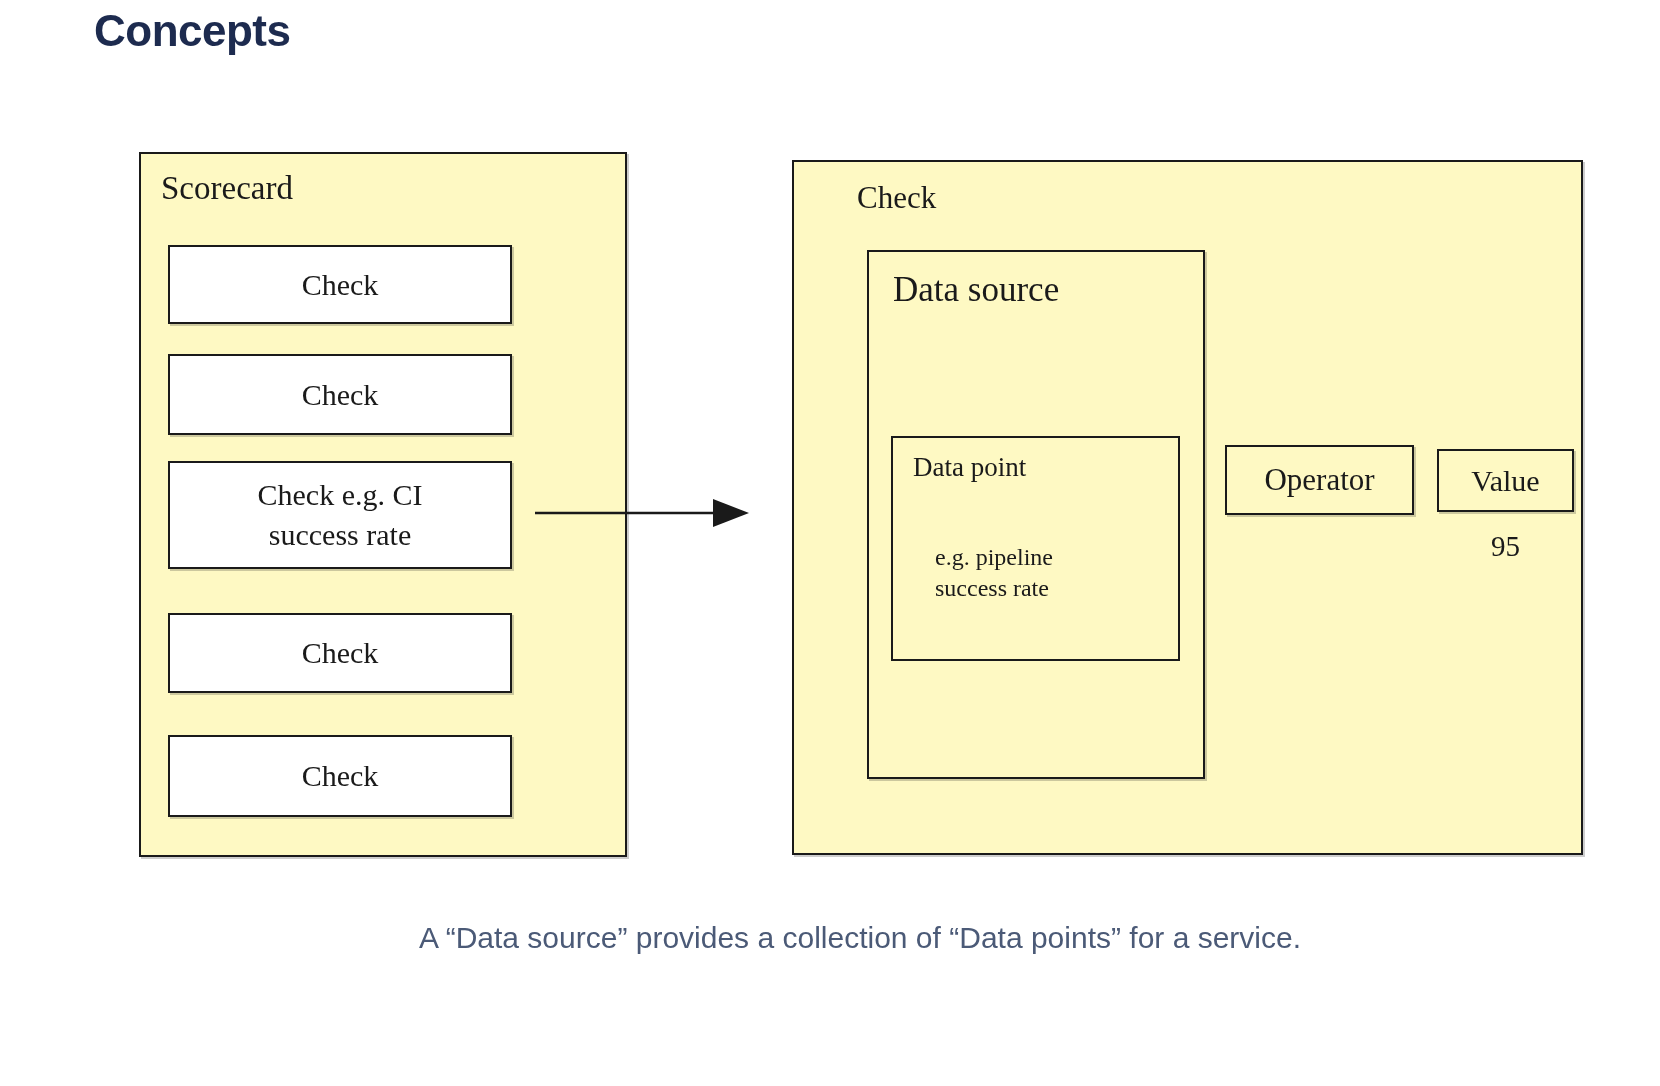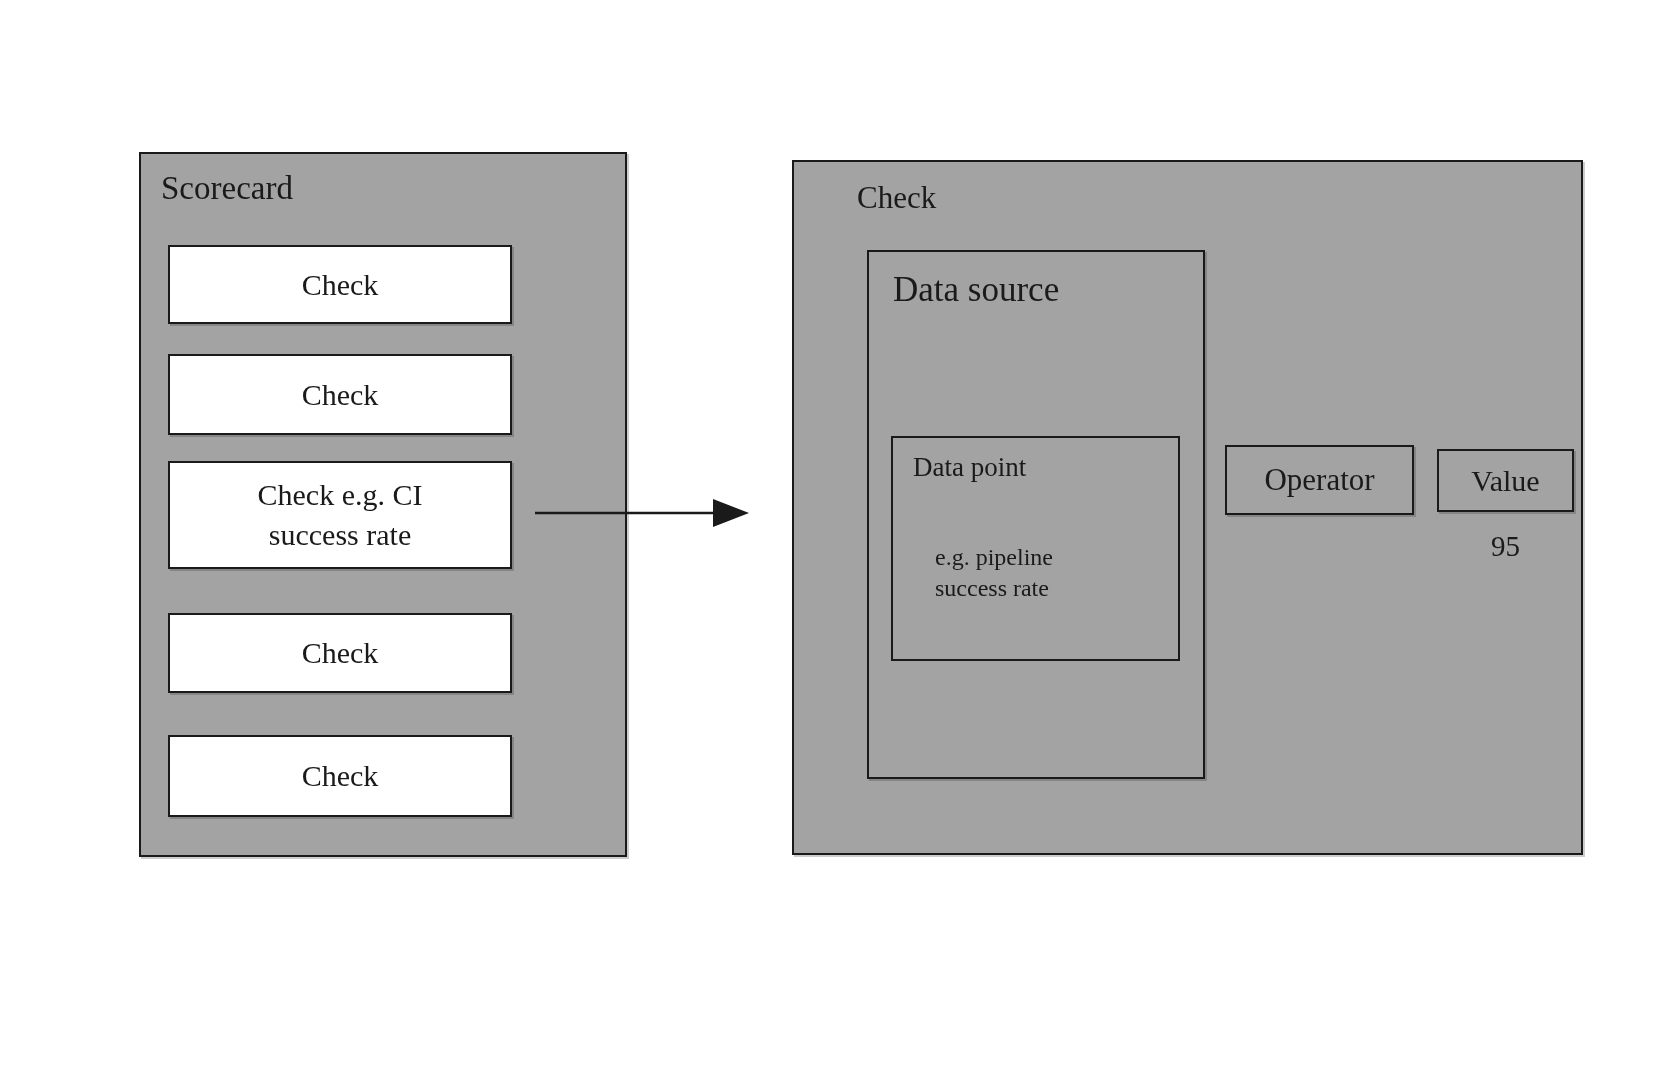--- a/index.html
+++ b/index.html
@@ -29,21 +29,21 @@
   .hand {
     font-family: cursive;
     color: #1a1a1a;
   }
   .multiline { white-space: pre-line; }
 
   
   .dbox {
     position: absolute;
     border: 2px solid #1a1a1a;
-    background: #a3a3a3;
+    background: #fef9c3;
     box-sizing: border-box;
     box-shadow: 2px 2px 0 rgba(26,26,26,0.22);
   }
 
   
   .scorecard { left: 139px; top: 152px; width: 488px; height: 705px; }
   .scorecard-label { position: absolute; left: 20px; top: 16px; font-size: 33px; }
   .check-item {
     position: absolute;
     left: 27px;
@@ -98,20 +98,21 @@
     font-size: 30px;
     line-height: 48px;
   }
   .captions p { margin: 0; }
 </style>
 </head>
 <body>
 
 <div class="stage">
 
+  <h1 class="title">Concepts</h1>
 
   <section class="dbox scorecard">
     <div class="hand scorecard-label">Scorecard</div>
     <div class="check-item c1">
       <span class="hand">Check</span>
     </div>
     <div class="check-item c2">
       <span class="hand">Check</span>
     </div>
     <div class="check-item c3">
@@ -148,15 +149,16 @@
       <span class="hand">Value</span>
     </div>
     <div class="dbox operator">
       <span class="hand">Operator</span>
     </div>
 
     <div class="hand value-example">95</div>
   </section>
 
   <footer class="captions">
+    <p>A “Data source” provides a collection of “Data points” for a service.</p>
   </footer>
 
 </div>
 
 </body></html>

